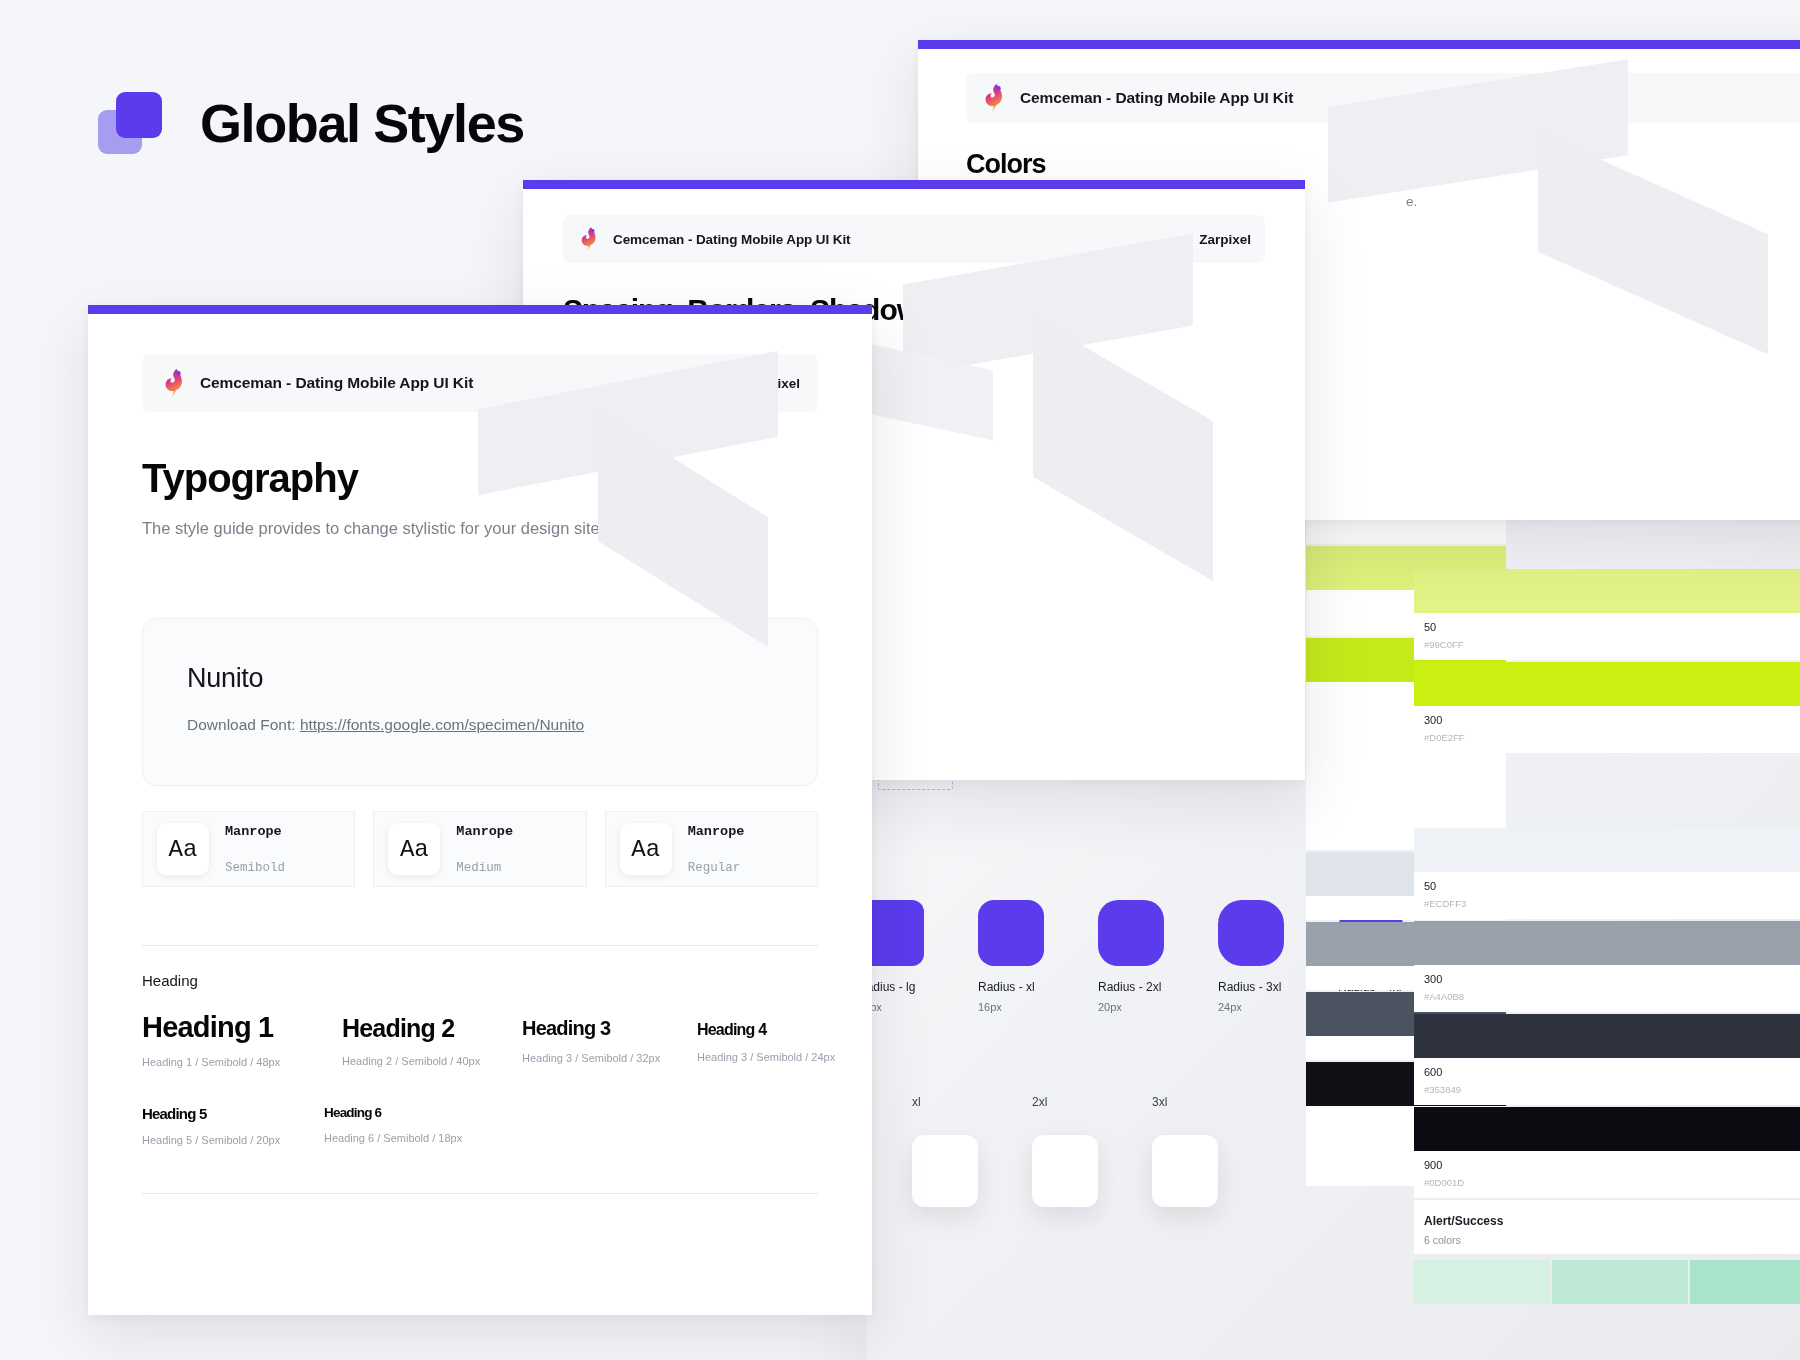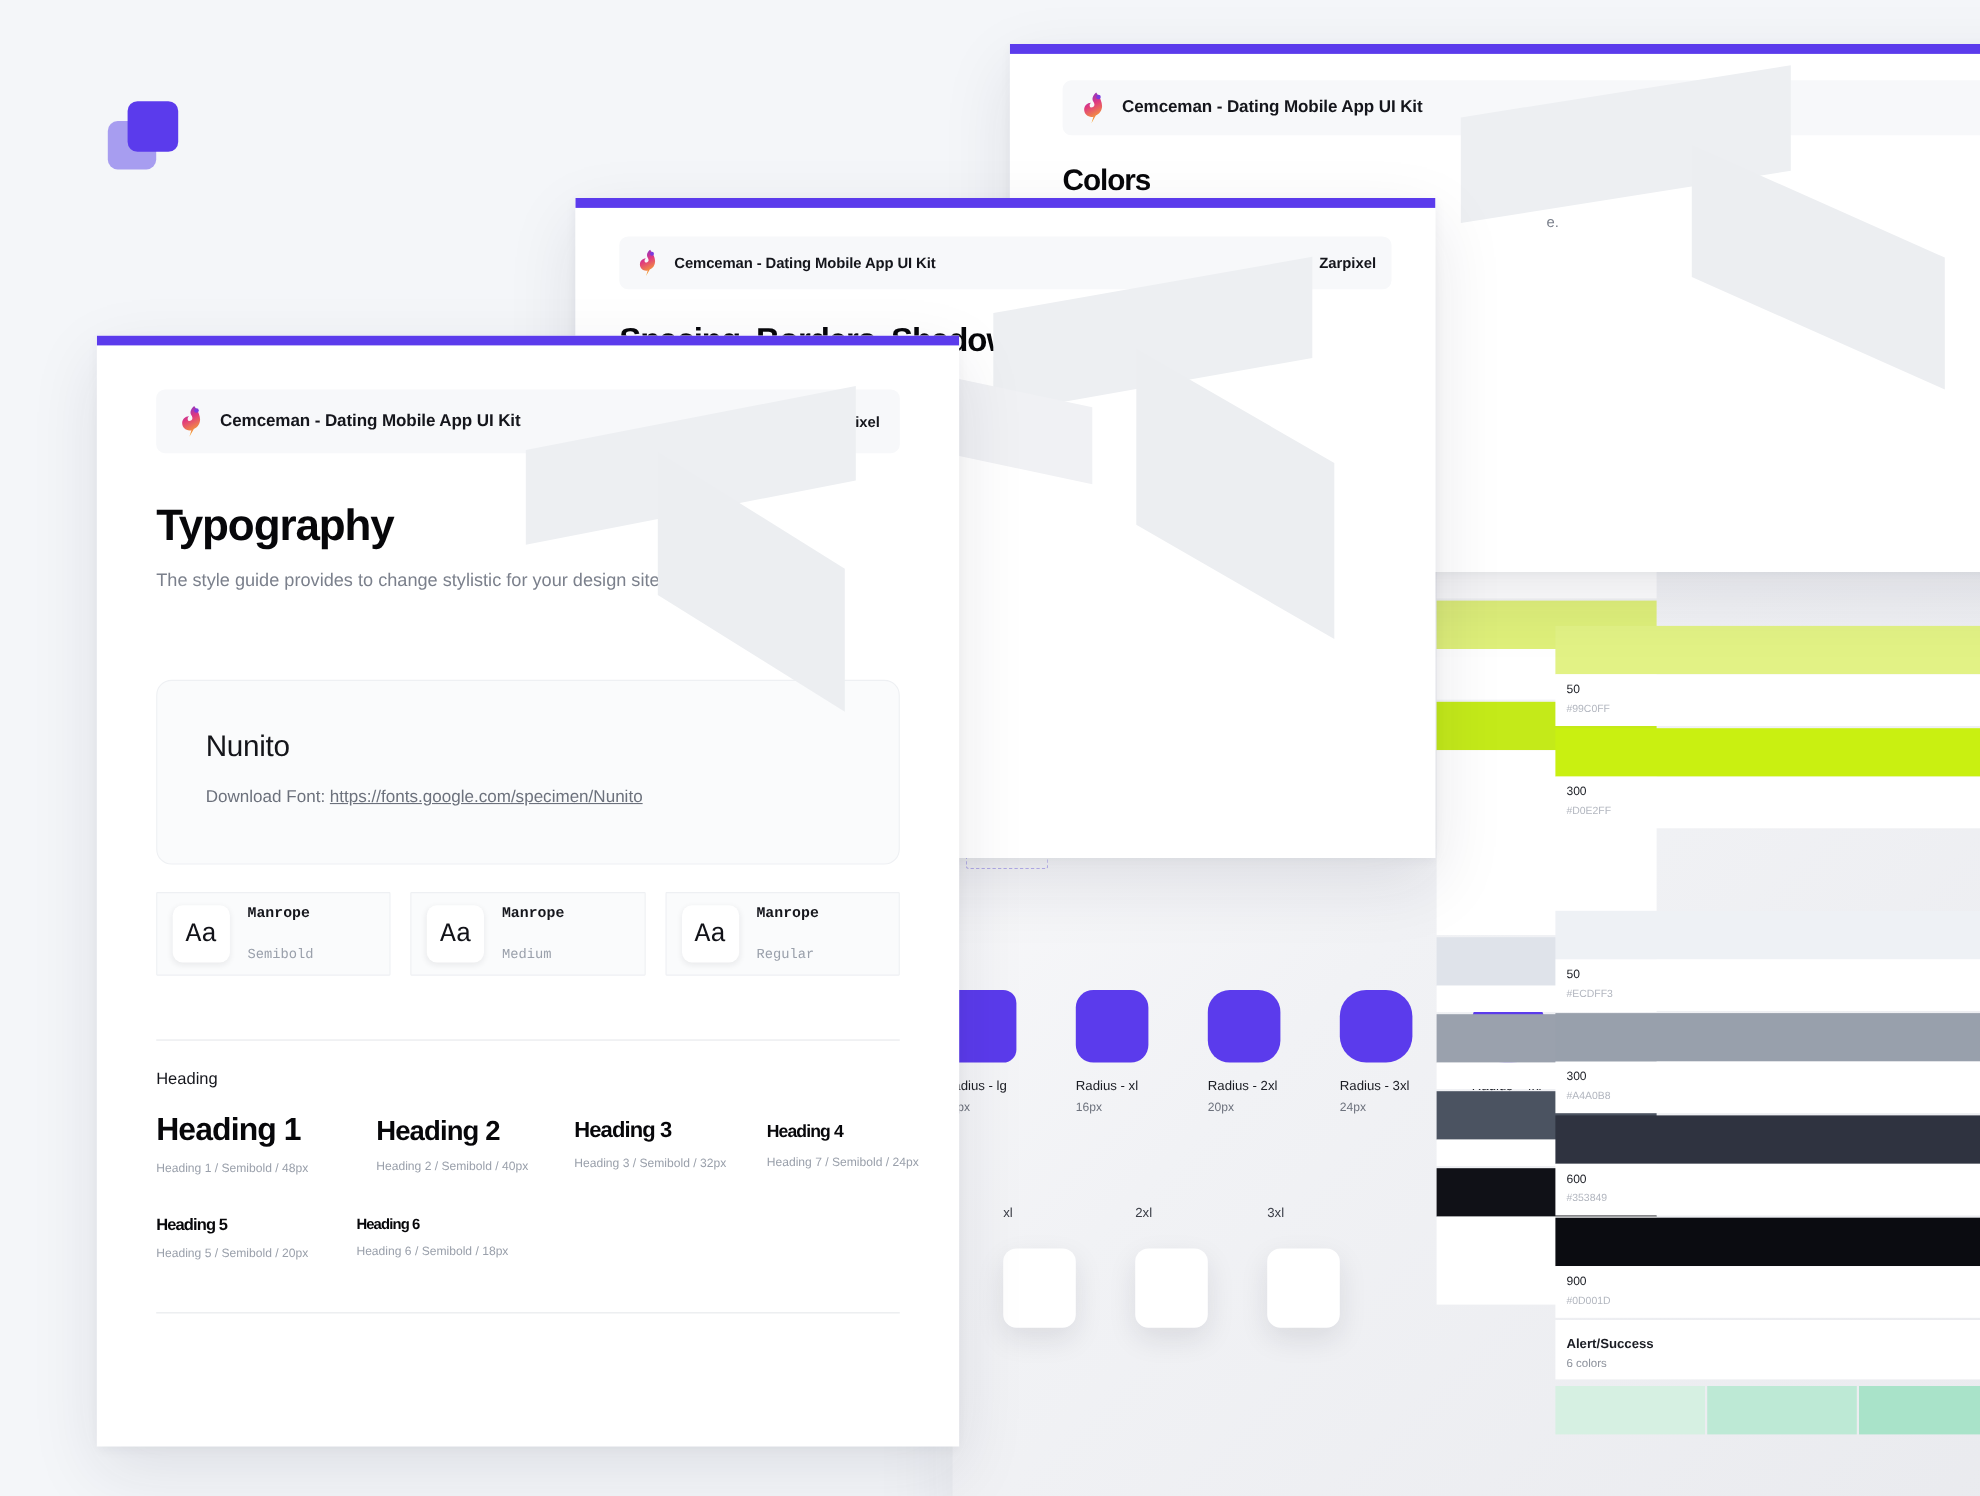--- a/index.html
+++ b/index.html
@@ -149,20 +149,21 @@
 </head>
 <body>
 
 <div id="stage">
 
   <div class="title-row">
     <div class="logo-mark">
       <div class="sq-back"></div>
       <div class="sq-front"></div>
     </div>
+    <div class="page-title">Global Styles</div>
   </div>
 
   <div id="sheet-back">
     <div class="dashed-box"></div>
     <div class="ghost-bar" style="left:14px; top:392px; width:58px;"></div>
     <div class="ghost-bar" style="left:14px; top:414px; width:50px;"></div>
     <div class="ghost-bar" style="left:14px; top:436px; width:42px;"></div>
     <div class="ghost-bar" style="left:14px; top:458px; width:34px;"></div>
 
     <div class="radius-row">
@@ -429,21 +430,21 @@
         <div class="hcell" style="left:200px; top:3px">
           <div class="hsample" style="font-size:25px">Heading 2</div>
           <div class="hspec">Heading 2 / Semibold / 40px</div>
         </div>
         <div class="hcell" style="left:380px; top:6px">
           <div class="hsample" style="font-size:20px">Heading 3</div>
           <div class="hspec">Heading 3 / Semibold / 32px</div>
         </div>
         <div class="hcell" style="left:555px; top:10px">
           <div class="hsample" style="font-size:16px">Heading 4</div>
-          <div class="hspec">Heading 7 / Semibold / 24px</div>
+          <div class="hspec">Heading 3 / Semibold / 24px</div>
         </div>
       </div>
 
       <div class="heading-grid2">
         <div class="hcell" style="left:0">
           <div class="hsample" style="font-size:15px">Heading 5</div>
           <div class="hspec">Heading 5 / Semibold / 20px</div>
         </div>
         <div class="hcell" style="left:182px">
           <div class="hsample" style="font-size:13.5px">Heading 6</div>

